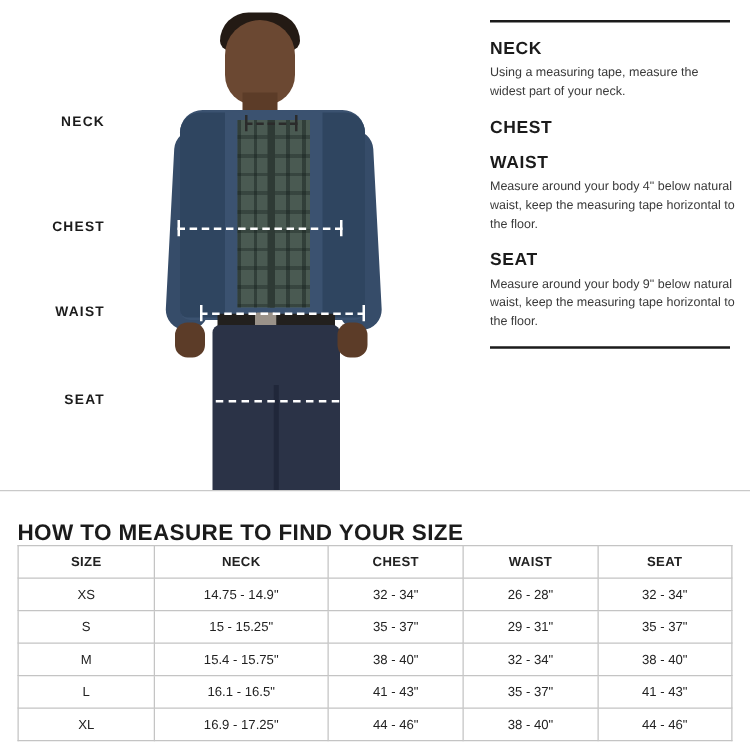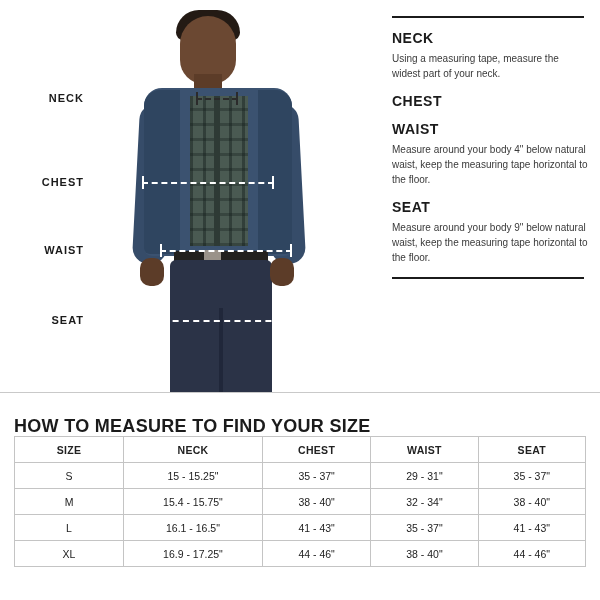--- a/index.html
+++ b/index.html
@@ -419,20 +419,27 @@
         <tr>
           <th>SIZE</th>
           <th>NECK</th>
           <th>CHEST</th>
           <th>WAIST</th>
           <th>SEAT</th>
         </tr>
       </thead>
       <tbody>
         <tr>
+          <td>XS</td>
+          <td>14.75 - 14.9"</td>
+          <td>32 - 34"</td>
+          <td>26 - 28"</td>
+          <td>32 - 34"</td>
+        </tr>
+        <tr>
           <td>S</td>
           <td>15 - 15.25"</td>
           <td>35 - 37"</td>
           <td>29 - 31"</td>
           <td>35 - 37"</td>
         </tr>
         <tr>
           <td>M</td>
           <td>15.4 - 15.75"</td>
           <td>38 - 40"</td>

